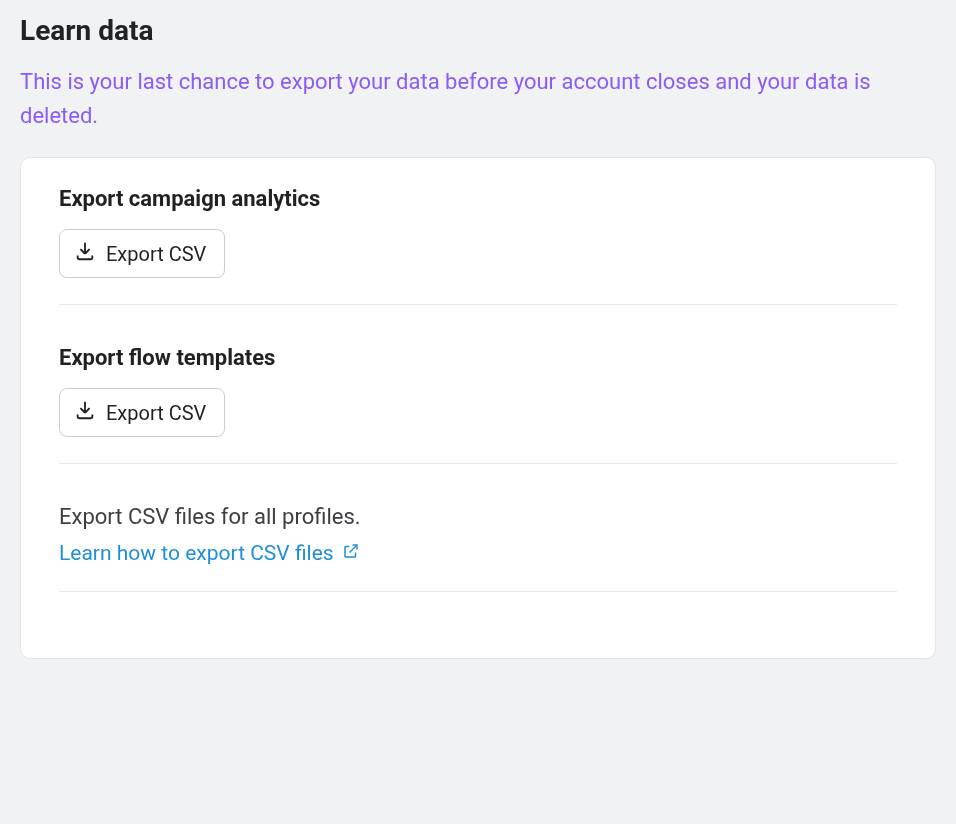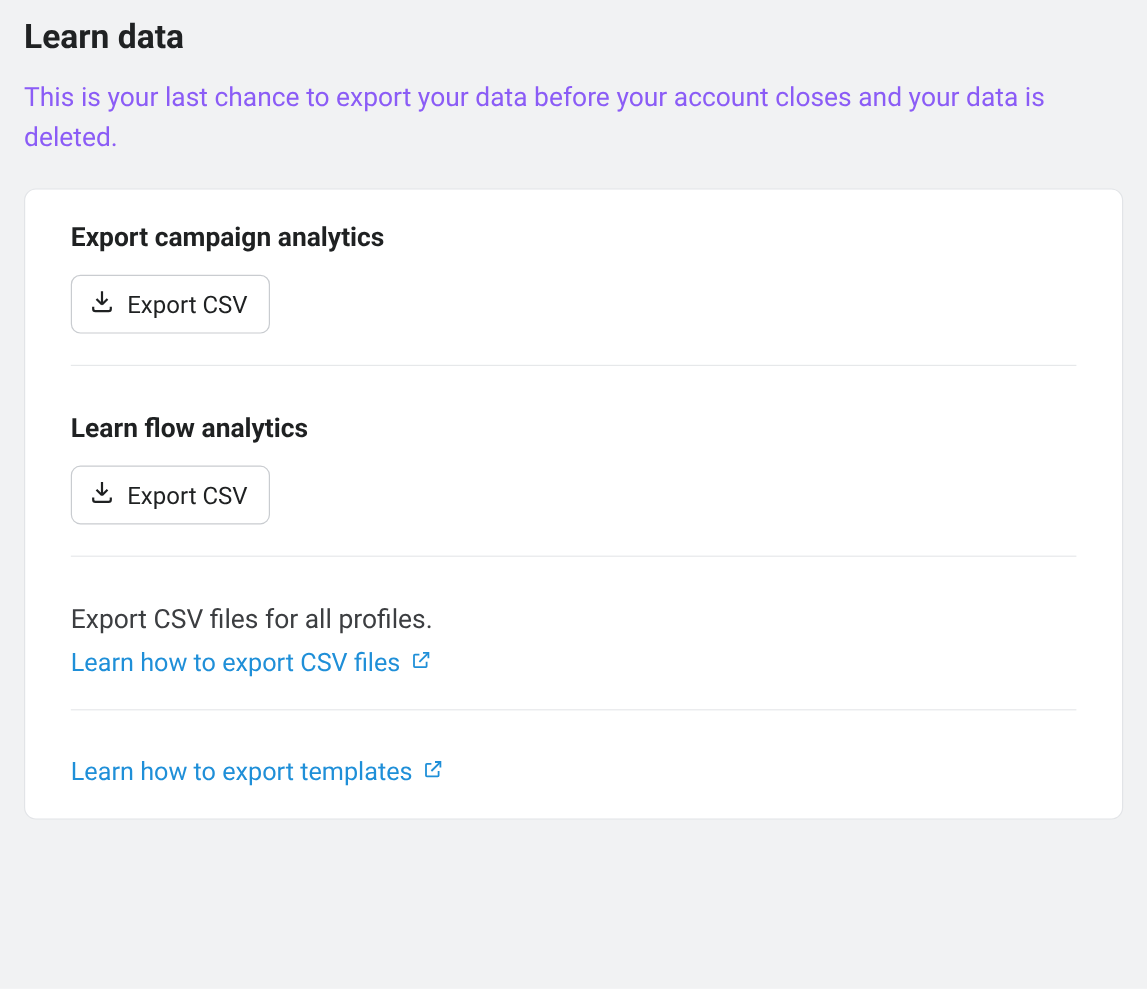--- a/index.html
+++ b/index.html
@@ -108,21 +108,21 @@
         <svg viewBox="0 0 24 24">
             <path d="M12 3v12m0 0l-5-5m5 5l5-5"></path>
             <path d="M4 17v2a2 2 0 0 0 2 2h12a2 2 0 0 0 2-2v-2"></path>
           </svg>
       </span>
       <span>Export CSV</span>
     </button>
   </div>
 
   <div class="section">
-    <h2 class="section-title">Learn flow analytics</h2>
+    <h2 class="section-title">Export flow templates</h2>
     <button class="btn">
       <span>
         <svg viewBox="0 0 24 24">
             <path d="M12 3v12m0 0l-5-5m5 5l5-5"></path>
             <path d="M4 17v2a2 2 0 0 0 2 2h12a2 2 0 0 0 2-2v-2"></path>
           </svg>
       </span>
       <span>Export CSV</span>
     </button>
   </div>
@@ -135,25 +135,15 @@
         <svg viewBox="0 0 24 24">
             <path d="M14 4h6v6"></path>
             <path d="M20 4L10 14"></path>
             <path d="M18 14v5a1 1 0 0 1-1 1H5a1 1 0 0 1-1-1V7a1 1 0 0 1 1-1h5"></path>
           </svg>
       </span>
     </a>
   </div>
 
   <div class="section">
-    <a class="link">
-      <span>Learn how to export templates</span>
-      <span>
-        <svg viewBox="0 0 24 24">
-            <path d="M14 4h6v6"></path>
-            <path d="M20 4L10 14"></path>
-            <path d="M18 14v5a1 1 0 0 1-1 1H5a1 1 0 0 1-1-1V7a1 1 0 0 1 1-1h5"></path>
-          </svg>
-      </span>
-    </a>
   </div>
 
 </div>
 
 </body></html>

